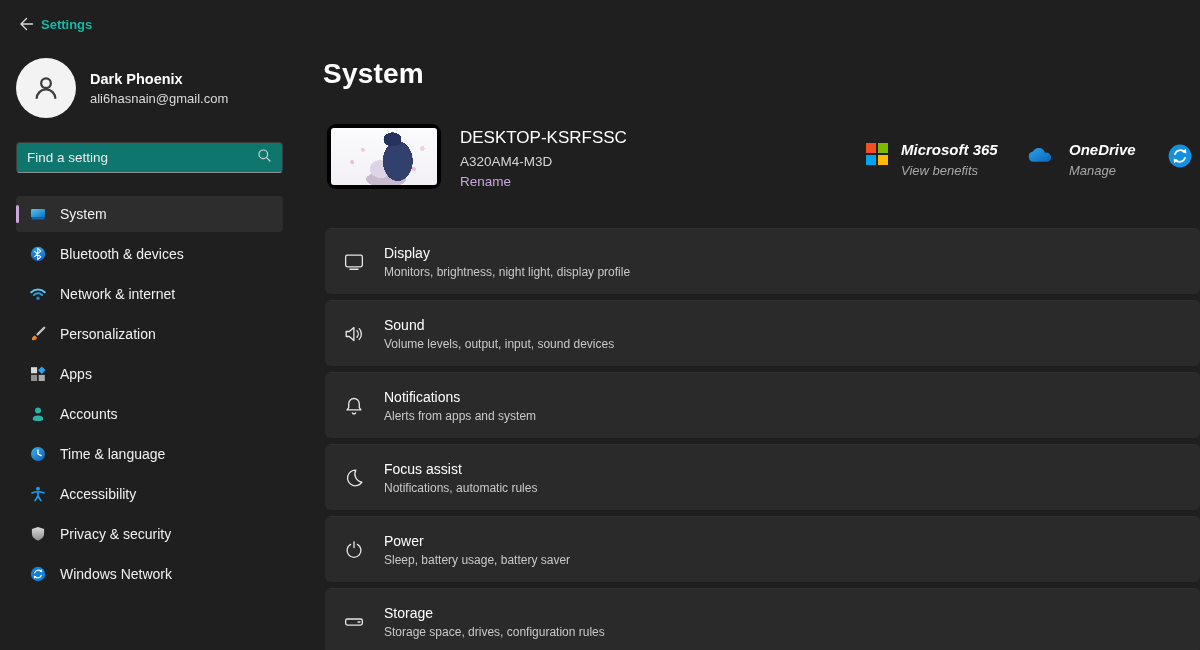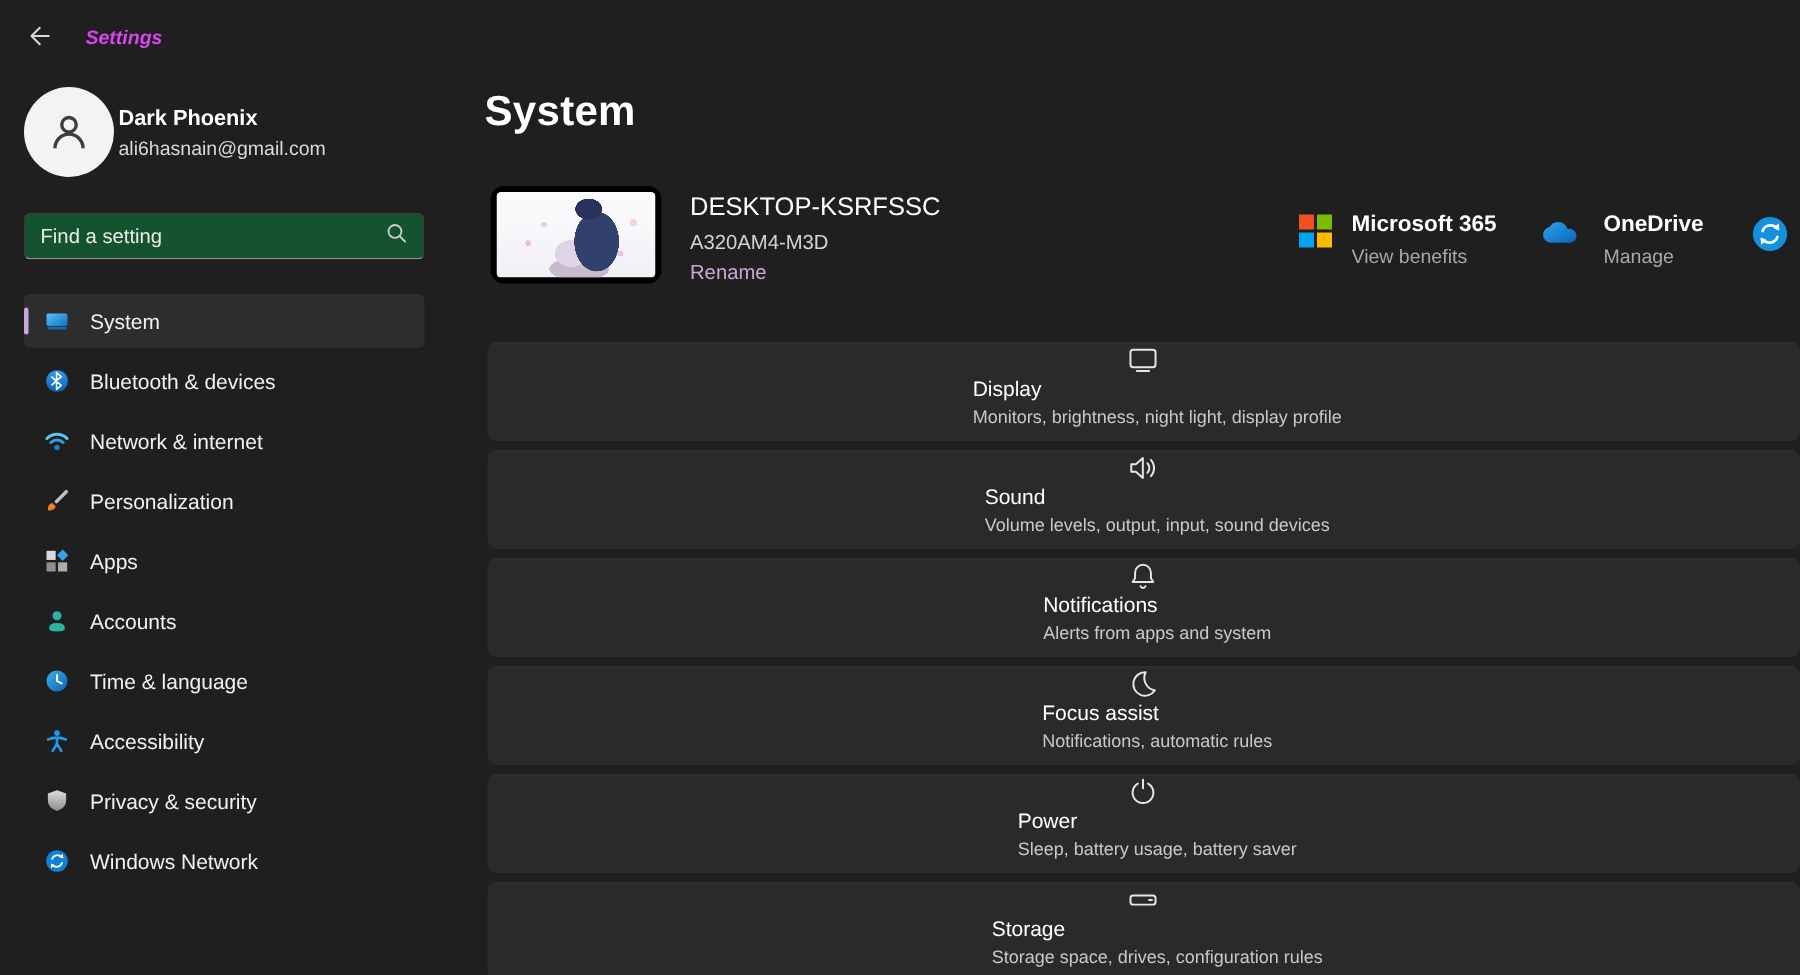--- a/index.html
+++ b/index.html
@@ -6,30 +6,30 @@
   html,body { width:1200px; height:650px; }
   body {
     position:relative; overflow:hidden;
     background:var(--background,#1f1f1f);
     font-family:"Liberation Sans", sans-serif;
     color:#fff;
   }
   
   .app-header { position:absolute; top:14px; left:16px; display:flex; align-items:center; }
   .back-btn { width:20px; height:20px; display:flex; align-items:center; justify-content:center; cursor:pointer; }
-  .app-title { margin-left:21px; font-size:13px; font-weight:bold; color:#d946ef;font-style:italic; }
+  .app-title { margin-left:5px; font-size:13px; font-weight:bold; color:#14b8a6; }
 
   
-  .profile { position:absolute; top:58px; left:16px; display:flex; align-items:center; gap:3px; }
+  .profile { position:absolute; top:58px; left:16px; display:flex; align-items:center; gap:14px; }
   .avatar { width:60px; height:60px; border-radius:50%; background:#f3f3f3; display:flex; align-items:center; justify-content:center; }
   .profile-name { font-size:14.5px; font-weight:bold; }
   .profile-email { font-size:13px; color:#dadada; margin-top:4px; }
 
   .search-box { position:absolute; top:142px; left:16px; width:267px; height:31px;
-    background:#14532d; border:1px solid #3b3b3b; border-bottom:1px solid #8f8f8f;
+    background:#0f766e; border:1px solid #3b3b3b; border-bottom:1px solid #8f8f8f;
     border-radius:4px; display:flex; align-items:center; padding:0 10px; }
   .search-box input { flex:1; background:transparent; border:none; outline:none;
     color:#f2f2f2; font-size:13.5px; font-family:"Liberation Sans", sans-serif; }
   .search-box input::placeholder { color:#ececec; }
 
   .nav { position:absolute; top:196px; left:16px; width:267px; }
   .nav-item { position:relative; height:36px; margin-bottom:4px; border-radius:4px;
     display:flex; align-items:center; padding-left:14px; cursor:pointer; }
   .nav-item.selected { background:#2d2d2d; }
   .nav-item.selected::before { content:""; position:absolute; left:0; top:9px; bottom:9px;
@@ -53,36 +53,36 @@
       radial-gradient(ellipse 11px 9px at 47% 72%, #ddd5e5 99%, transparent),
       radial-gradient(ellipse 20px 8px at 52% 90%, #cabace 99%, transparent),
       linear-gradient(180deg, #fbfbfd 0%, #f2f0f5 100%);
   }
 
   .device-info { position:absolute; left:460px; top:128px; }
   .device-name { font-size:17px; font-weight:normal; }
   .device-model { font-size:13.5px; color:#d4d4d4; margin-top:6px; }
   .rename-link { font-size:13.5px; color:var(--accent,#cba6dd); margin-top:5px; cursor:pointer; display:inline-block; }
 
-  .promo { position:absolute; display:flex; gap:13px; align-items:flex-start; }
+  .promo { position:absolute; display:flex; gap:13px; align-items:flex-start;font-style:italic; }
   .promo-ms365 { left:866px; top:141px; }
   .promo-onedrive { left:1026px; top:141px; }
   .ms-logo { width:22px; height:22px; margin-top:2px; display:grid;
     grid-template-columns:1fr 1fr; grid-template-rows:1fr 1fr; gap:2px; }
   .ms-logo i { display:block; }
   .promo-title { font-size:15px; font-weight:bold; }
   .promo-sub { font-size:13px; color:#a8a8a8; margin-top:5px; cursor:pointer; }
   .cloud-icon { margin-top:4px; }
 
   .sync-btn { position:absolute; left:1168px; top:144px; width:24px; height:24px; cursor:pointer; }
 
   .settings-list { position:absolute; left:325px; top:228px; width:875px; }
   .settings-row { height:66px; margin-bottom:6px; background:var(--card,#2a2a2a);
     border-radius:6px; display:flex; align-items:center; padding-left:18px; cursor:pointer;
-    border-top:1px solid #303030;flex-direction:column; }
+    border-top:1px solid #303030; }
   .row-icon { width:22px; height:22px; margin-right:19px; flex:0 0 22px; }
   .row-title { font-size:14px; color:#fff; }
   .row-sub { font-size:12px; color:#c9c9c9; margin-top:4px; }
 </style>
 </head>
 <body>
 
 <div class="app-header">
   <span class="back-btn">
     <svg width="18" height="18" viewBox="0 0 18 18">

